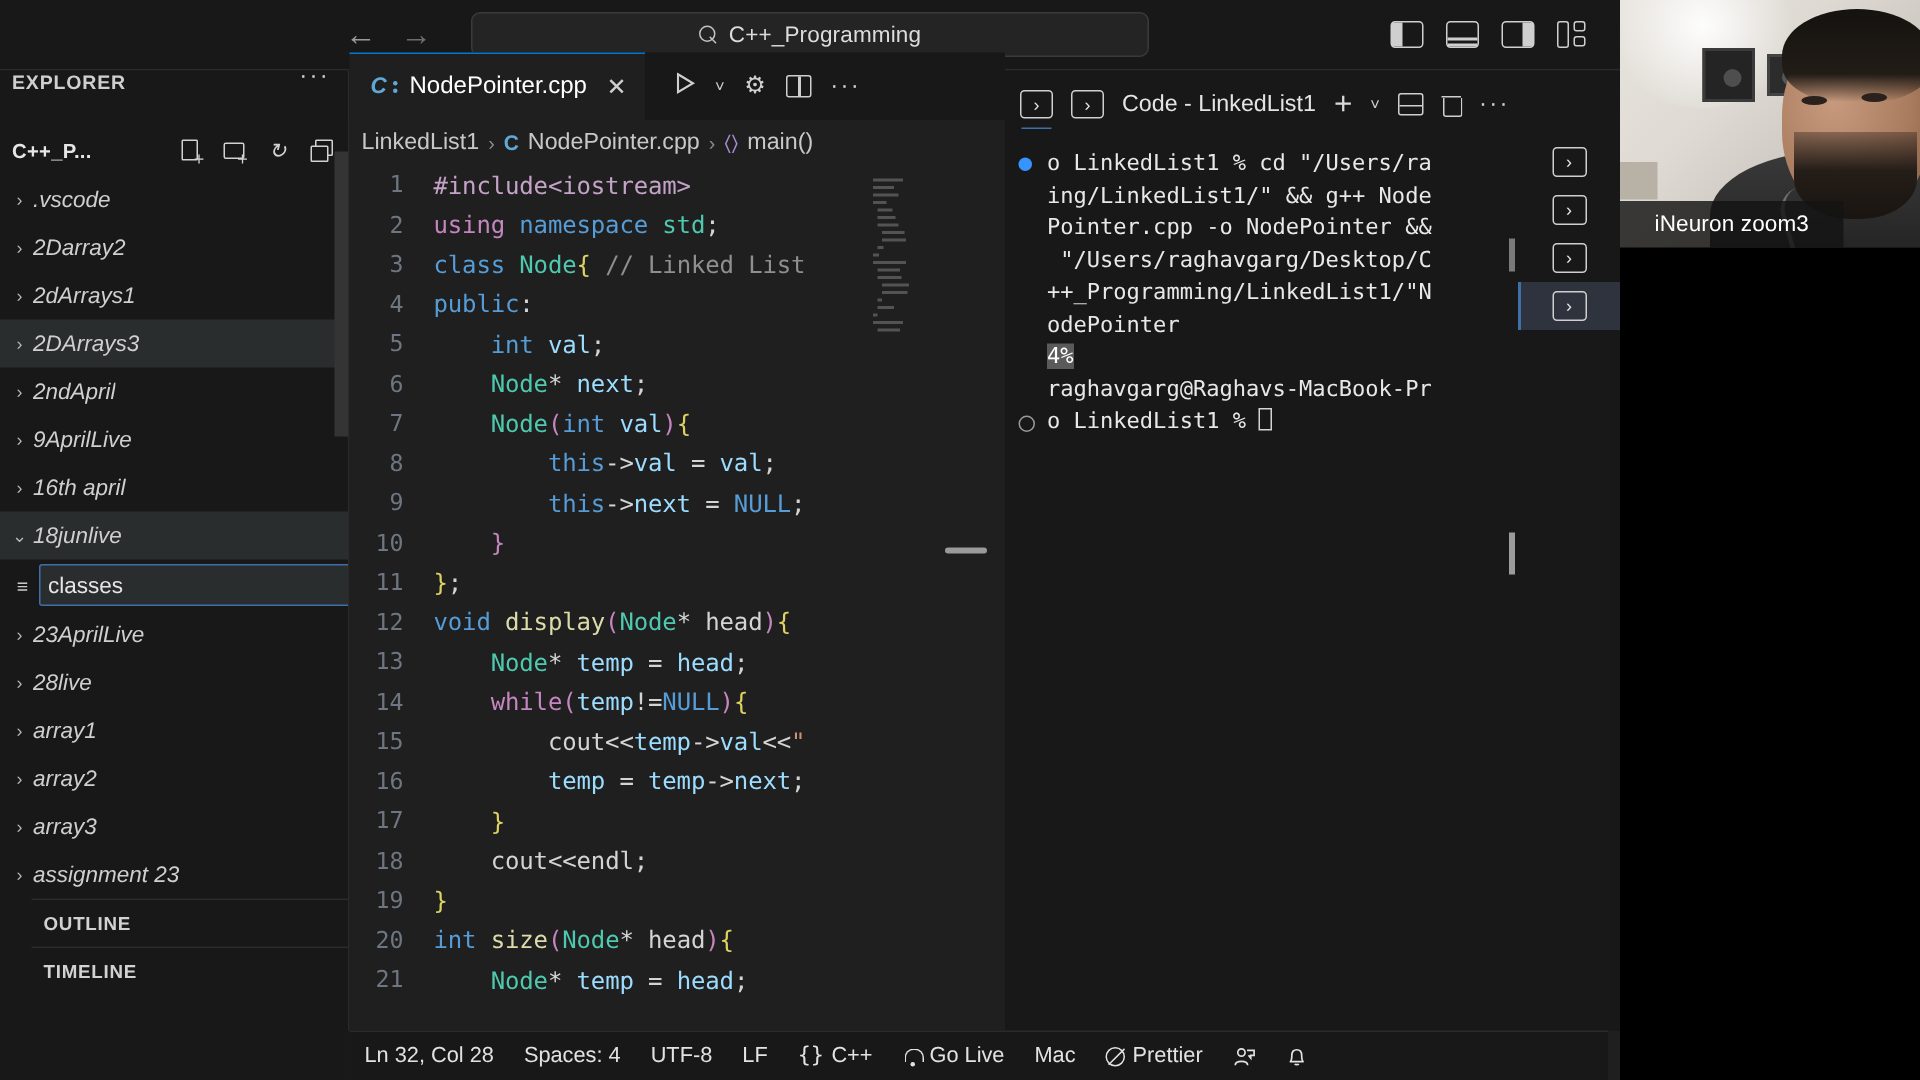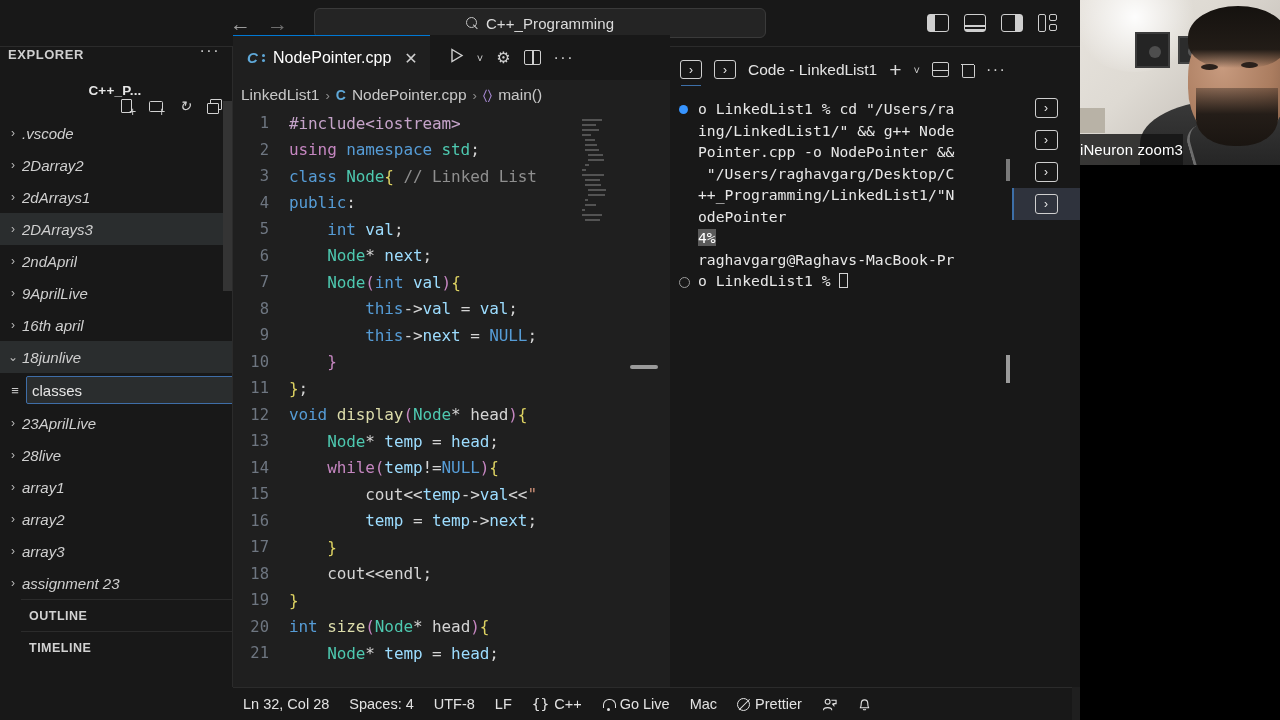--- a/index.html
+++ b/index.html
@@ -52,21 +52,21 @@
   .sidebar {
     position:absolute; left:0; top:47px; width:233px; bottom:0;
     background:#181818; border-right:1px solid #2b2b2b; overflow:hidden;
   }
   .exp-title {
     height:36px; display:flex; align-items:flex-start; padding:0 12px 0 8px;
   }
   .exp-title .t { font-size:13px; font-weight:700; letter-spacing:.55px; color:#cfcfcf; }
   .exp-title .dots { margin-left:auto; color:#cfcfcf; font-size:16px; letter-spacing:1.5px; line-height:8px; }
   .proj-row {
-    height:34px; display:flex; align-items:center; padding:0 10px 0 8px; gap:0;flex-direction:column;
+    height:34px; display:flex; align-items:center; padding:0 10px 0 8px; gap:16px;
   }
   .proj-row .pname { font-size:13.5px; font-weight:700; color:#e6e6e6; letter-spacing:.2px; }
   .proj-row .acts { margin-left:auto; display:flex; align-items:center; gap:13px; }
   .ico { width:16px; height:16px; position:relative; display:inline-block; }
   .ico-newfile::before{
     content:""; position:absolute; left:2px; top:1px; width:9px; height:12px;
     border:1.3px solid #d2d2d2; border-radius:1px;
   }
   .ico-newfile::after{
     content:"+"; position:absolute; right:-1px; bottom:-4px; font-size:12px; color:#d2d2d2; line-height:1;
@@ -283,21 +283,21 @@
   .wc-eye1 { position:absolute; right:62px; top:64px; width:17px; height:6px; background:#2a211c; border-radius:50%; }
   .wc-eye2 { position:absolute; right:22px; top:62px; width:17px; height:6px; background:#2a211c; border-radius:50%; }
   .wc-body {
     position:absolute; right:-10px; bottom:-10px; width:150px; height:75px;
     background:linear-gradient(180deg,#3a3a3a 0%, #222 100%);
     border-radius:58% 40% 0 0;
   }
   .wc-collar { position:absolute; right:62px; bottom:12px; width:40px; height:40px;
     border-left:3px solid #6d6d6d; border-radius:40% 0 0 0; transform:rotate(-16deg); }
   .wc-label {
-    position:absolute; left:0; bottom:0; height:31px; padding:0 0;
+    position:absolute; left:0; bottom:0; height:31px; padding:0 23px;
     background:rgba(20,20,20,.82); color:#fff; font-size:15px;
     display:flex; align-items:center; letter-spacing:.1px;
   }
   .blackpad { position:absolute; right:0; top:165px; width:200px; bottom:0; background:#000; }
 </style>
 </head>
 <body>
 
 <div id="root">
 

